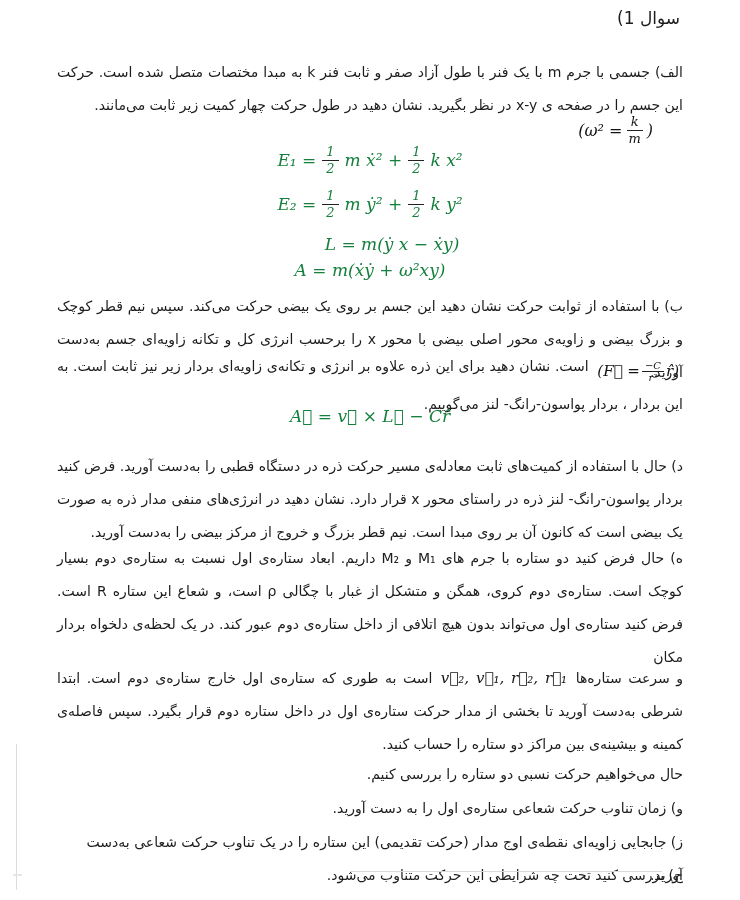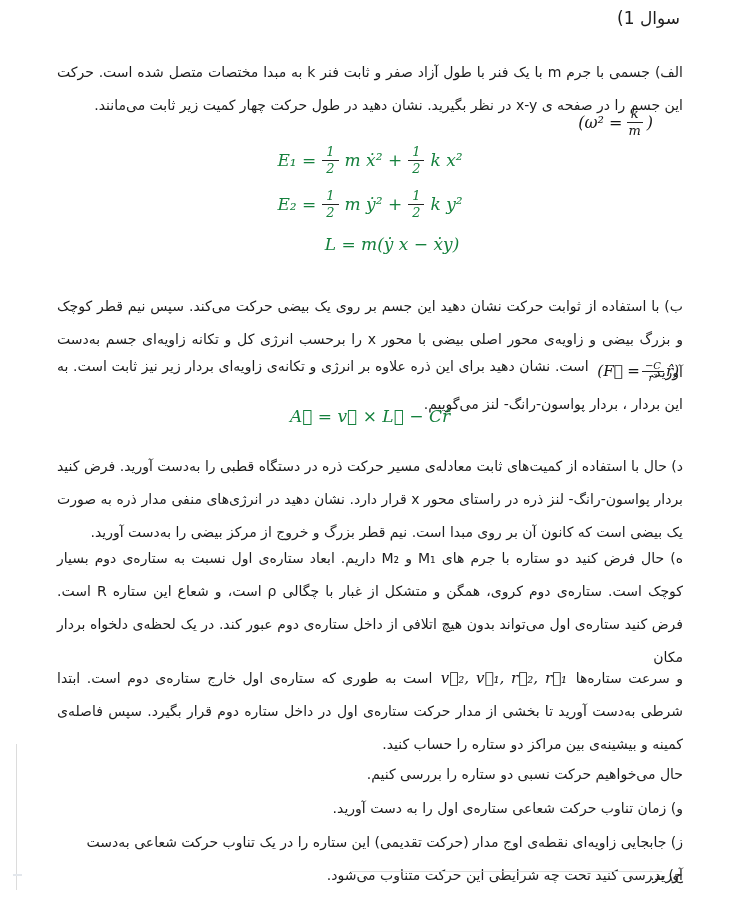--- a/index.html
+++ b/index.html
@@ -39,21 +39,21 @@
   .frac .num { border-bottom:1.3px solid #222; padding:0 4px; }
   .frac .den { padding:0 2px; }
   
   .omega {
     position:absolute; top:102px; right:57px; left:57px;
     display:flex; justify-content:flex-end; align-items:center;
     direction:ltr; padding-left:0; padding-right:28px; box-sizing:border-box;
     font-family:"DejaVu Serif", serif; font-style:italic;
     font-size:16px; color:#131313;
   }
-  .omega > span { margin:4px 2px; }
+  .omega > span { margin:12px 2px; }
   
   .iform {
     display:inline-flex; align-items:center;
     direction:ltr; unicode-bidi:isolate;
     font-family:"DejaVu Serif", serif; font-style:italic;
     font-size:15px; color:#131313;
     vertical-align:-5px; margin:0 3px; white-space:nowrap;
   }
   .iform > span { margin:0 1px; }
   .ifrac {
@@ -116,20 +116,23 @@
         <span class="num">1</span>
         <span class="den">2</span>
       </span>
     <span>k y²</span>
   </div>
 
   <div class="eq" style="top:234px;padding-left:44px;">
     <span>L = m(ẏ x − ẋy)</span>
   </div>
 
+  <div class="eq" style="top:260px;">
+    <span>A = m(ẋẏ + ω²xy)</span>
+  </div>
 
   <p class="block" style="top:276px;">ب) با استفاده از ثوابت حرکت نشان دهید این جسم بر روی یک بیضی حرکت می‌کند. سپس نیم قطر کوچک و بزرگ بیضی و زاویه‌ی محور اصلی بیضی با محور x را برحسب انرژی کل و تکانه زاویه‌ای جسم به‌دست آورید.</p>
 
   <p class="block" style="top:336px;">
     <span class="iform">
         <span>(F⃗ =</span>
         <span class="ifrac">
           <span class="num">−C</span>
           <span class="den">r²</span>
         </span>

